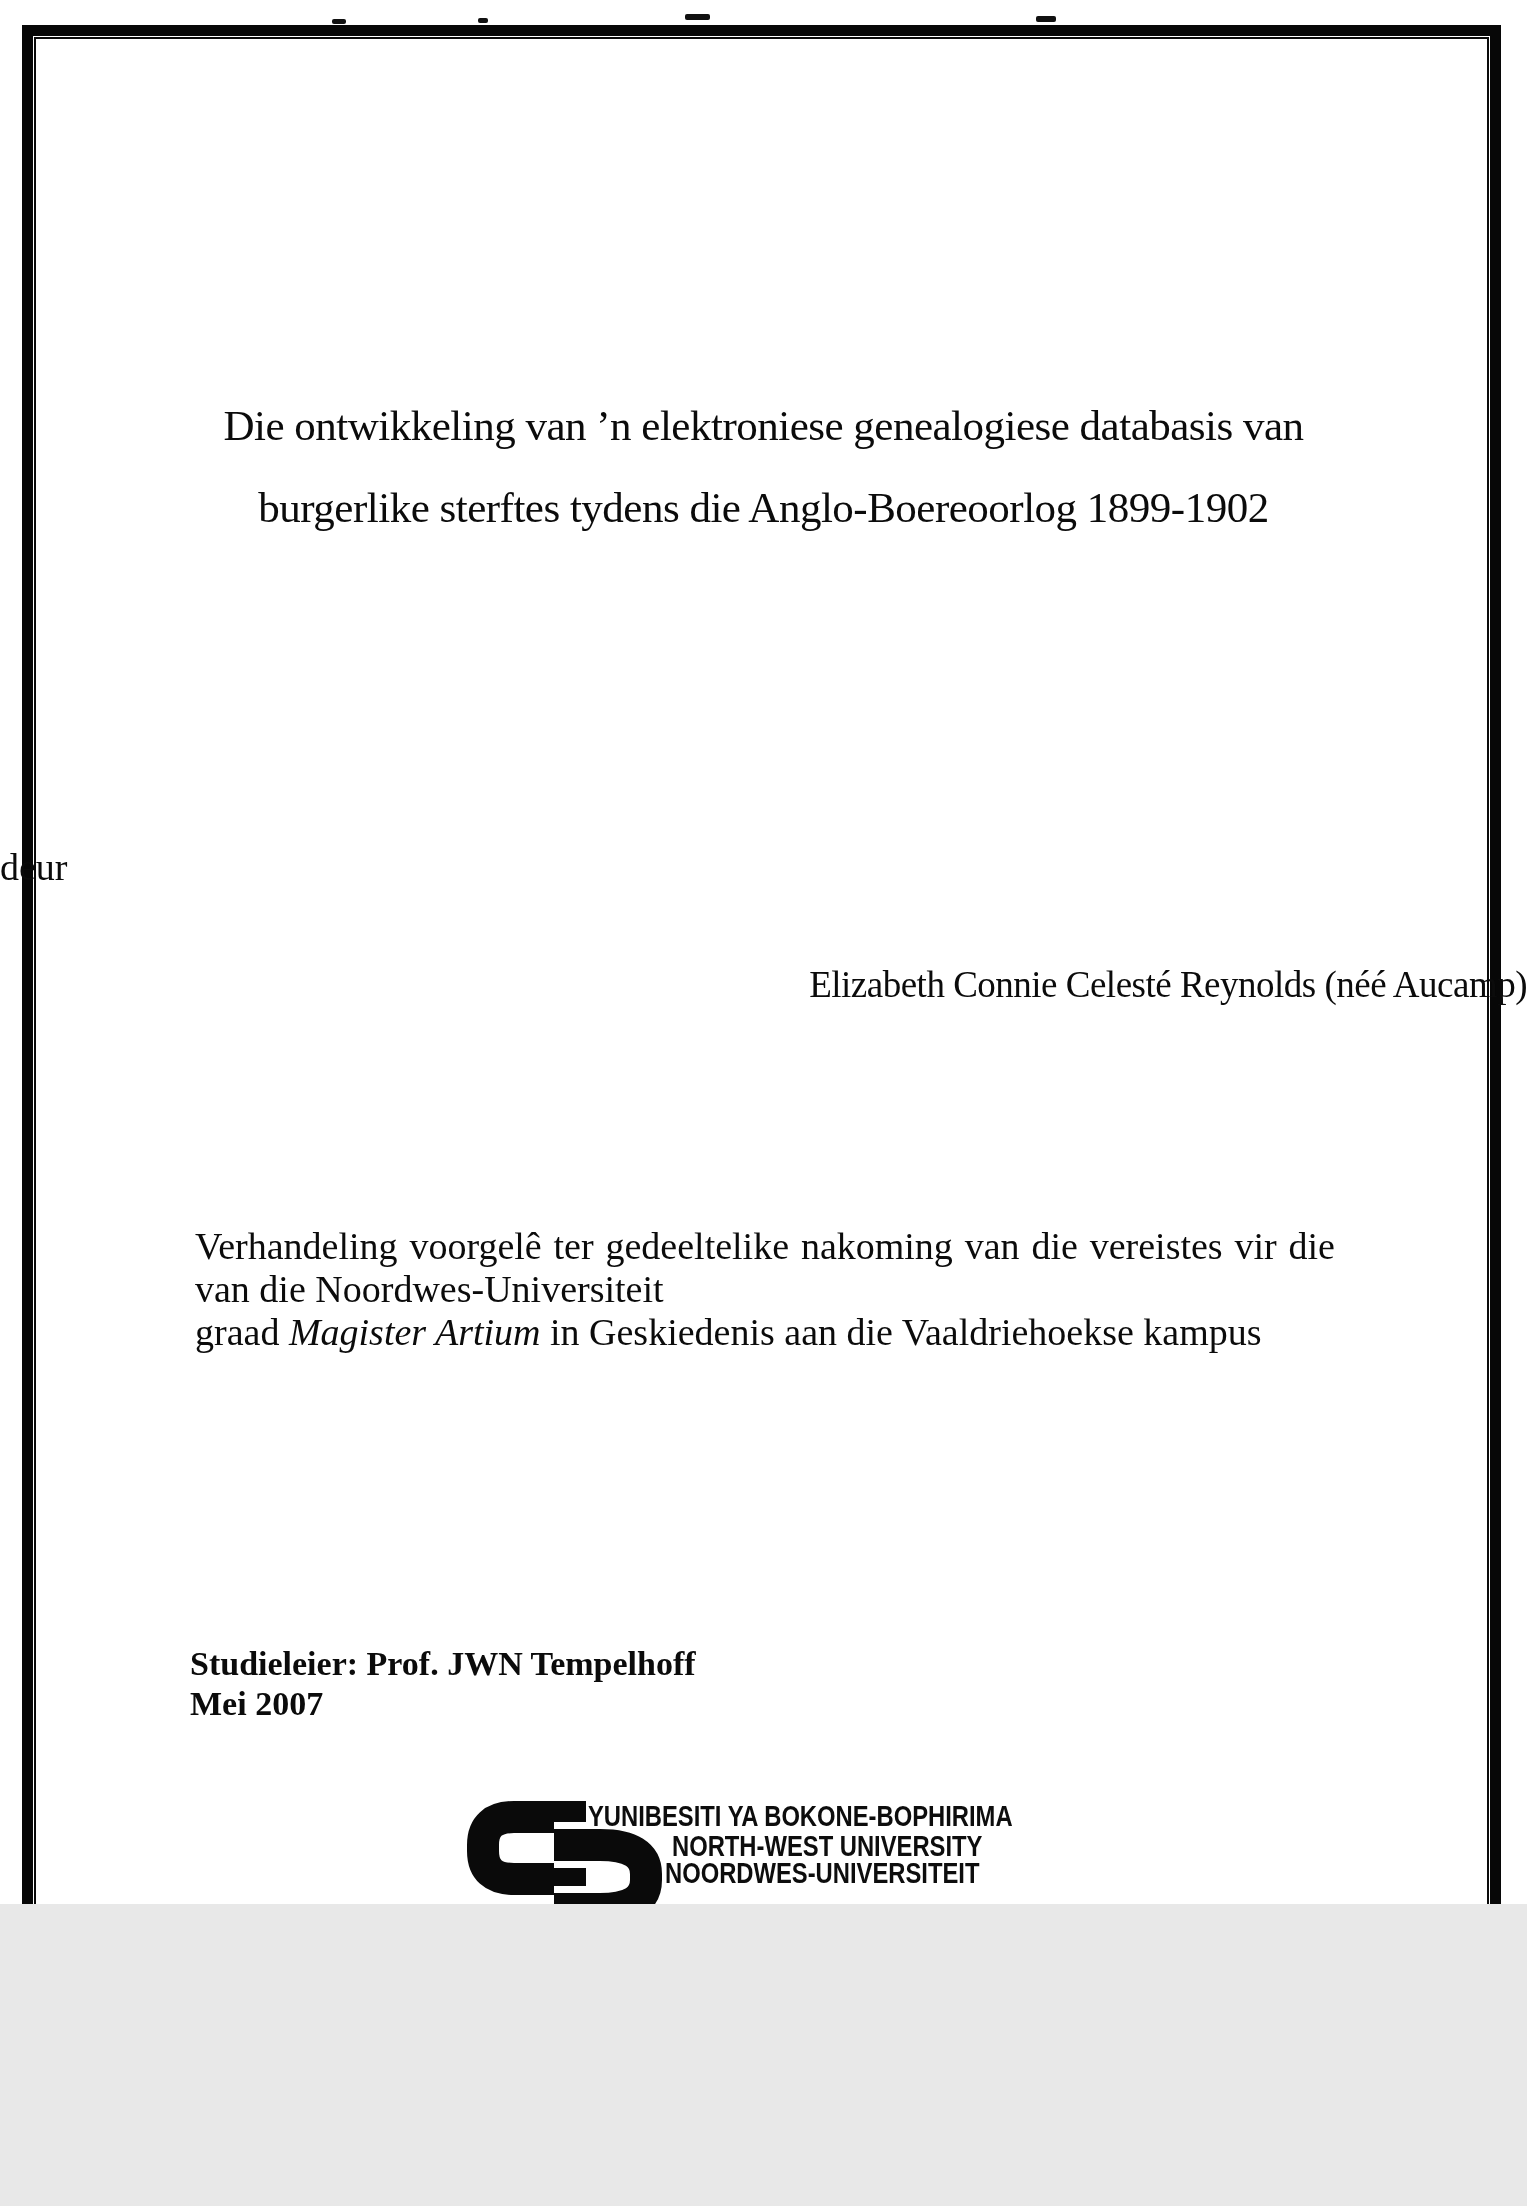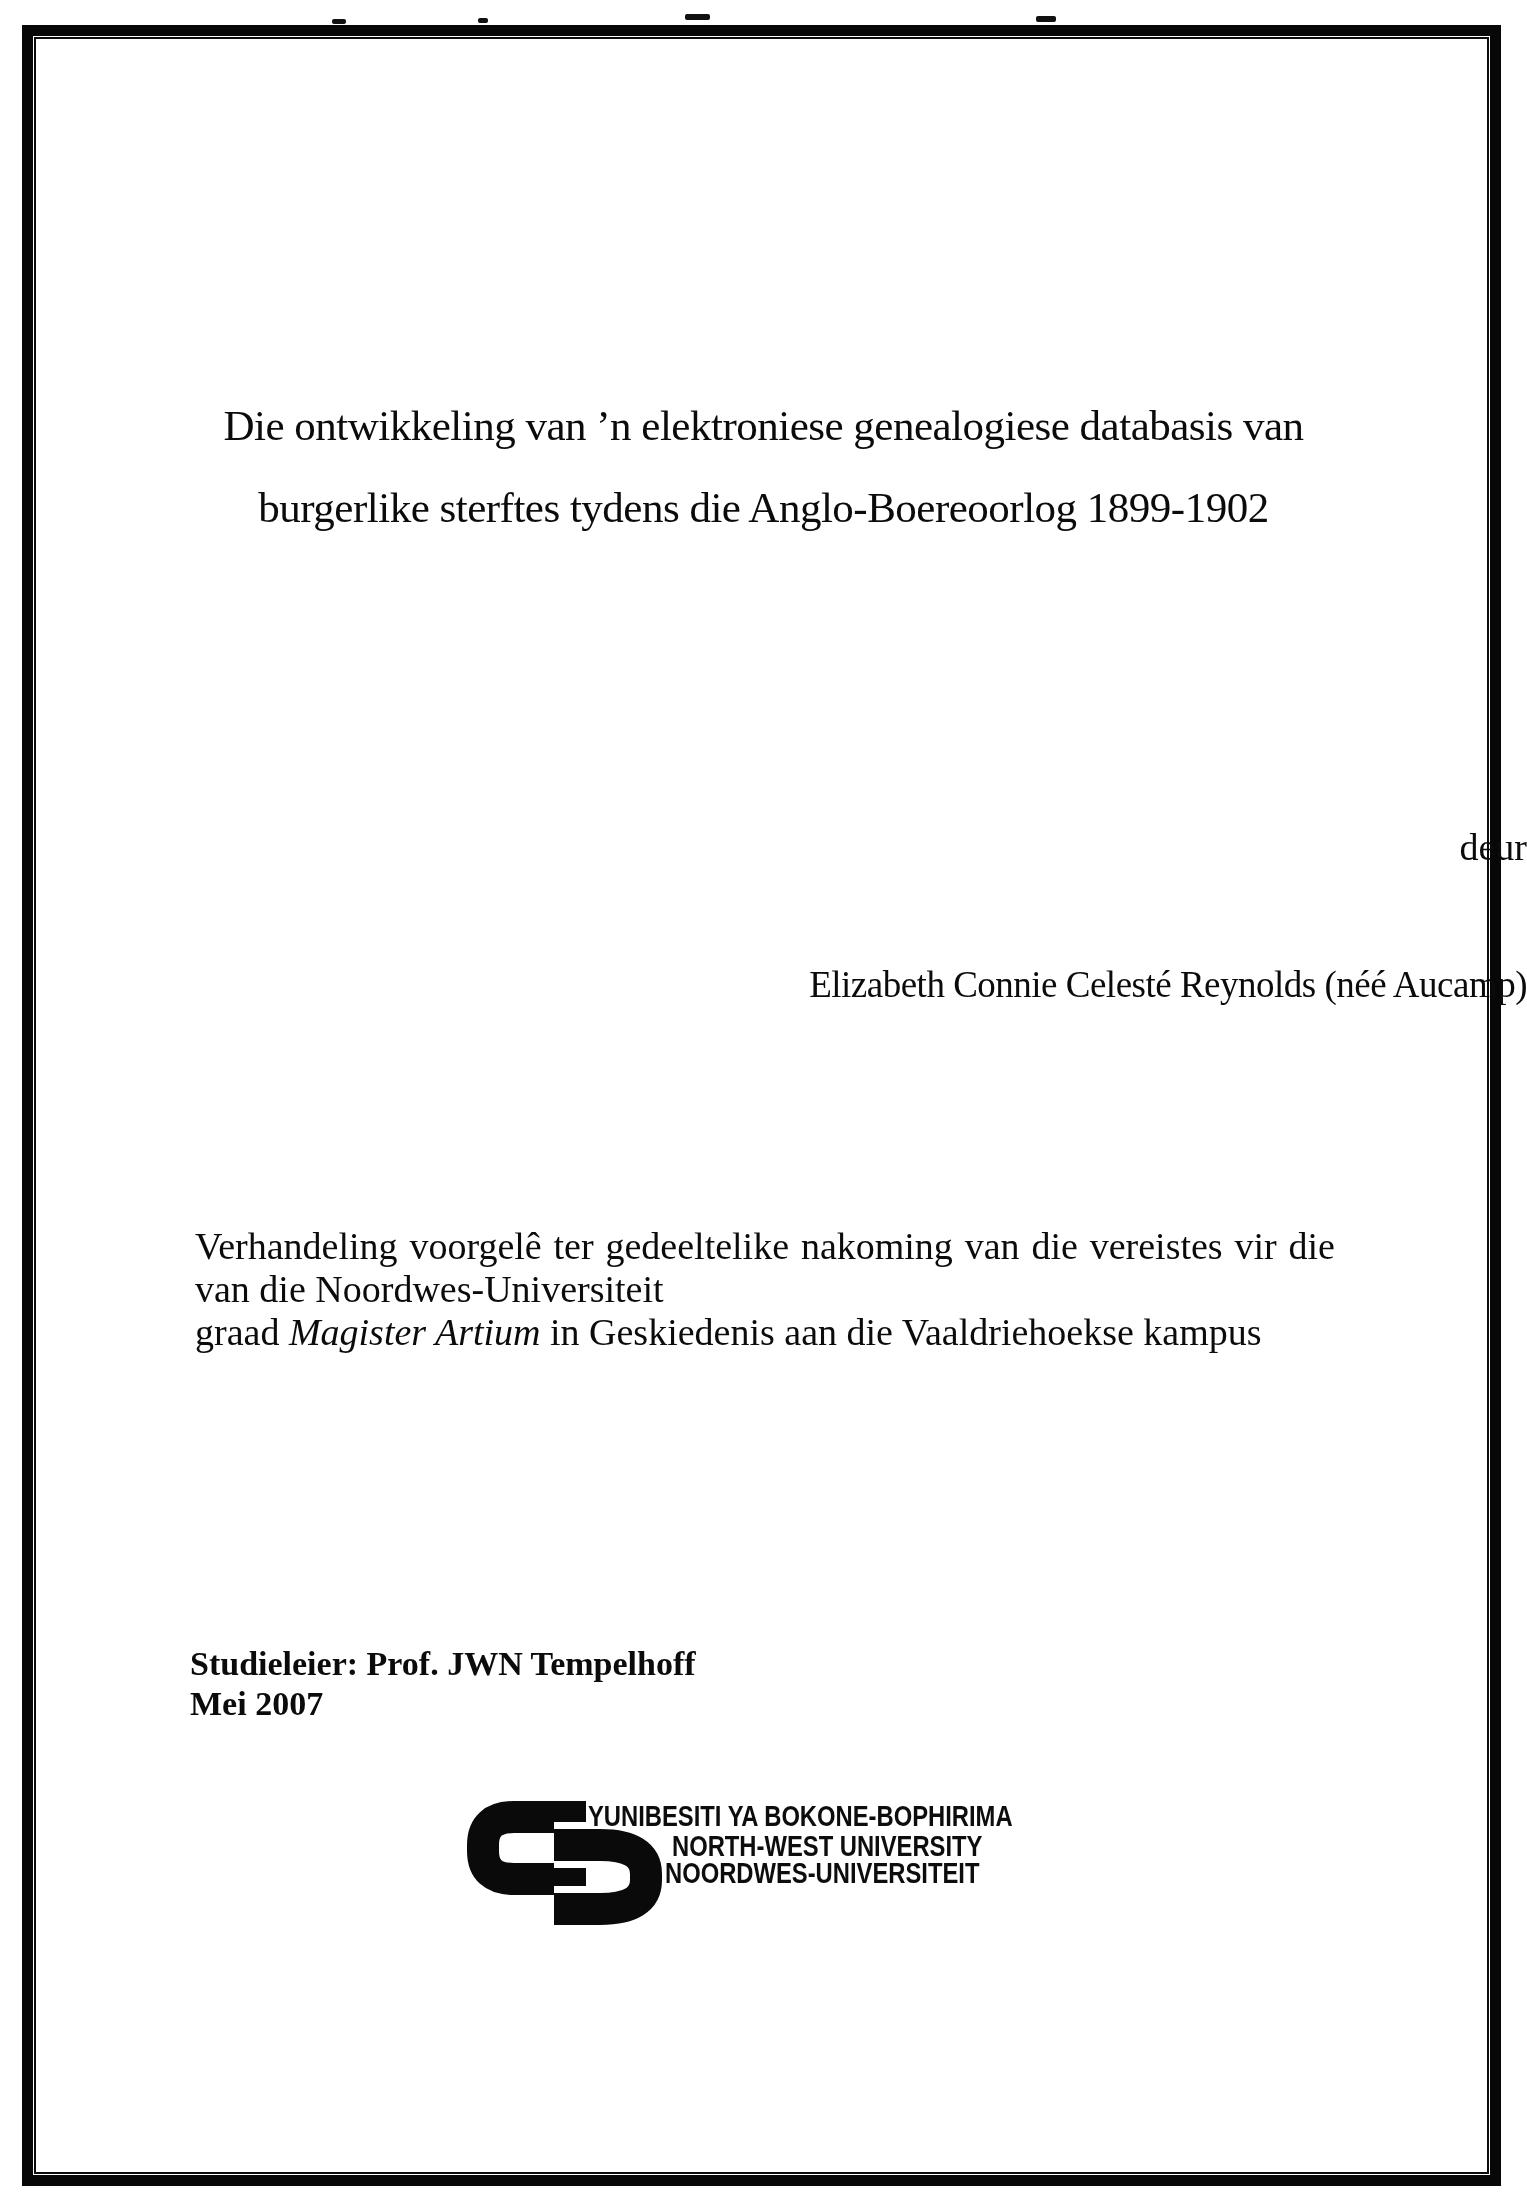--- a/index.html
+++ b/index.html
@@ -3,21 +3,21 @@
 <meta charset="utf-8">
 <style>
   html, body {
     margin: 0;
     padding: 0;
     background: #e8e8e8;
   }
   .page {
     position: relative;
     width: 1527px;
-    height: 2206px;
+    height: 1904px;
     background: #ffffff;
     overflow: hidden;
     font-family: "Liberation Serif", serif;
     color: #0b0b0b;
   }
   
   .frame-outer {
     position: absolute;
     left: 22px;
     top: 25px;
@@ -50,22 +50,22 @@
     text-align: center;
     font-size: 43px;
     line-height: 82px;
     letter-spacing: -0.5px;
     white-space: nowrap;
   }
   .byline {
     position: absolute;
     left: 0;
     right: 0;
-    top: 824px;
-    text-align: right;
+    top: 844px;
+    text-align: left;
     font-size: 38px;
     line-height: 46px;
   }
   .author {
     position: absolute;
     left: 0;
     right: 0;
     top: 962px;
     text-align: right;
     font-size: 37px;

